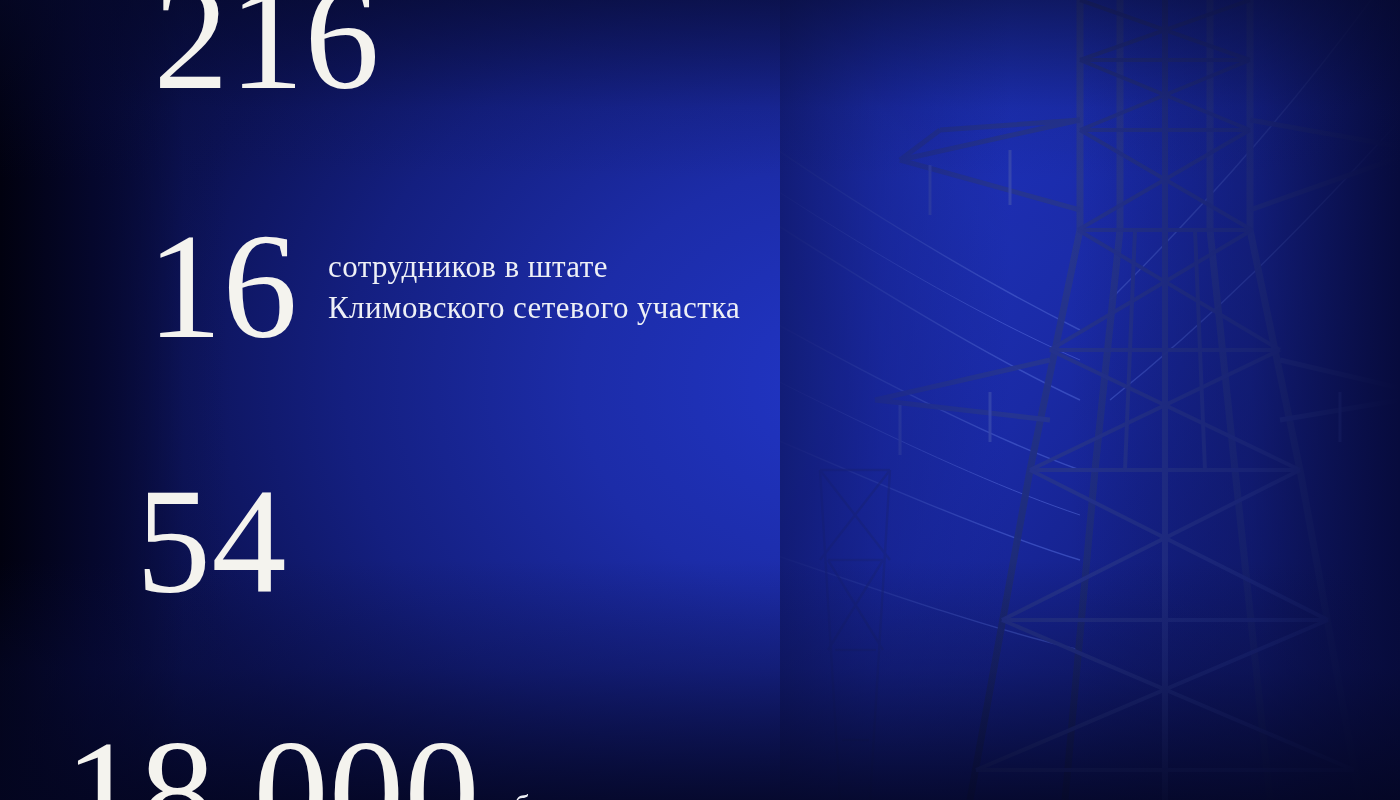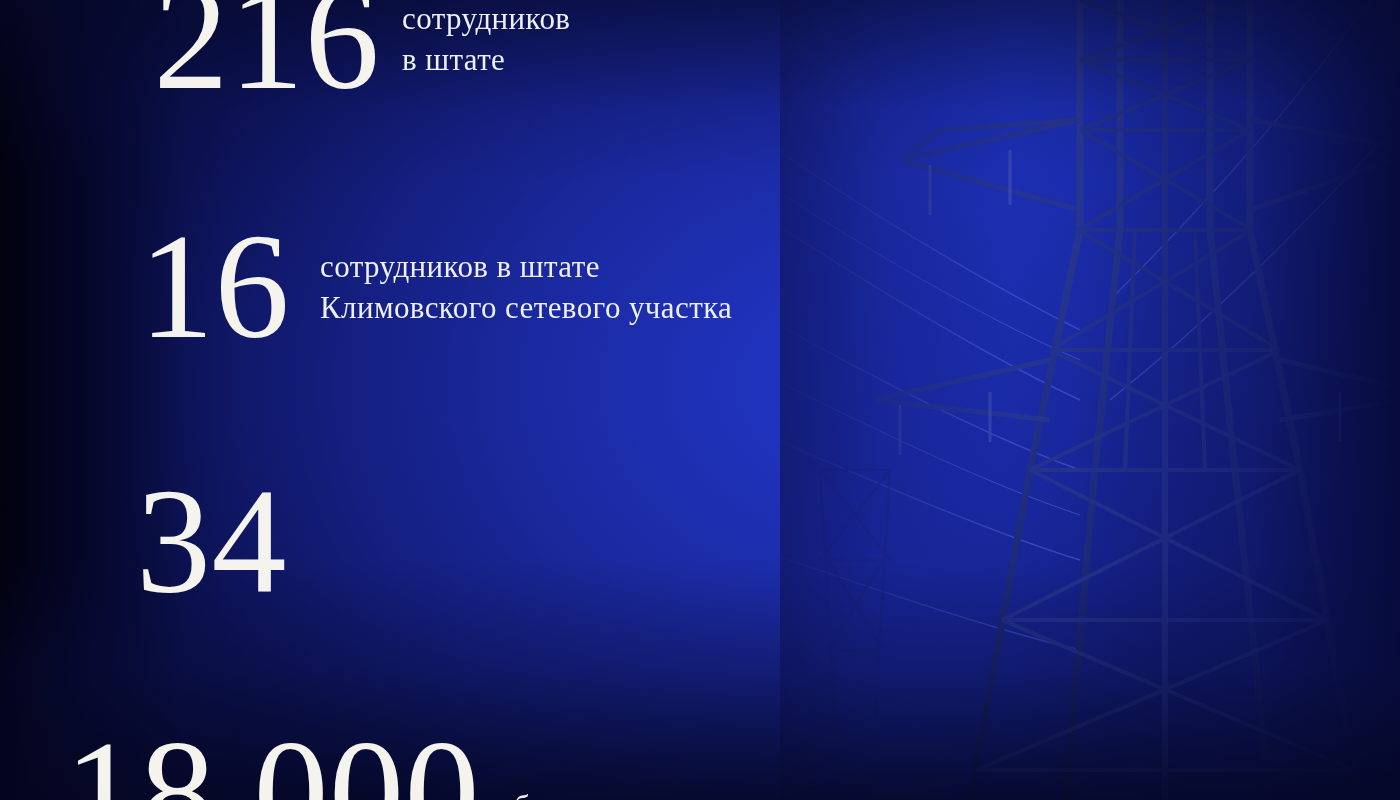--- a/index.html
+++ b/index.html
@@ -85,21 +85,21 @@
   .stat-label {
     color: #eef0f6;
     line-height: 1.32;
     letter-spacing: 0.4px;
     white-space: pre-line;
   }
   #stat-0 { left: 0; top: -34px; }
   #stat-0 .stat-number { font-size: 150px; width: 380px; }
   #stat-0 .stat-label { font-size: 31px; margin-left: 22px; margin-top: 6px; }
 
-  #stat-1 { left: 0; top: 215px; }
+  #stat-1 { left: 8px; top: 215px; }
   #stat-1 .stat-number { font-size: 150px; width: 290px; }
   #stat-1 .stat-label { font-size: 31px; margin-left: 30px; margin-top: 4px; }
 
   #stat-2 { left: 0; top: 470px; }
   #stat-2 .stat-number { font-size: 150px; width: 287px; }
   #stat-2 .stat-label { font-size: 31px; margin-left: 28px; margin-top: 6px; }
 
   #stat-3 { left: 0; top: 722px; }
   #stat-3 .stat-number { font-size: 150px; width: 480px; }
   #stat-3 .stat-label { font-size: 31px; margin-left: 18px; margin-top: 28px; }
@@ -195,32 +195,30 @@
 
   <div class="bg-left-fade"></div>
   <div class="bg-right-fade"></div>
   <div class="bg-top-fade"></div>
   <div class="bg-bottom-fade"></div>
 
   <div class="stats">
 
     <div class="stat" id="stat-0">
       <div class="stat-number">216</div>
-      <div class="stat-label">сотрудников
-в штате</div>
     </div>
 
     <div class="stat" id="stat-1">
       <div class="stat-number">16</div>
       <div class="stat-label">сотрудников в штате
 Климовского сетевого участка</div>
     </div>
 
     <div class="stat" id="stat-2">
-      <div class="stat-number">34</div>
+      <div class="stat-number">54</div>
     </div>
 
     <div class="stat" id="stat-3">
       <div class="stat-number">18 000</div>
       <div class="stat-label">объектов</div>
     </div>
 
   </div>
 </div>
 

